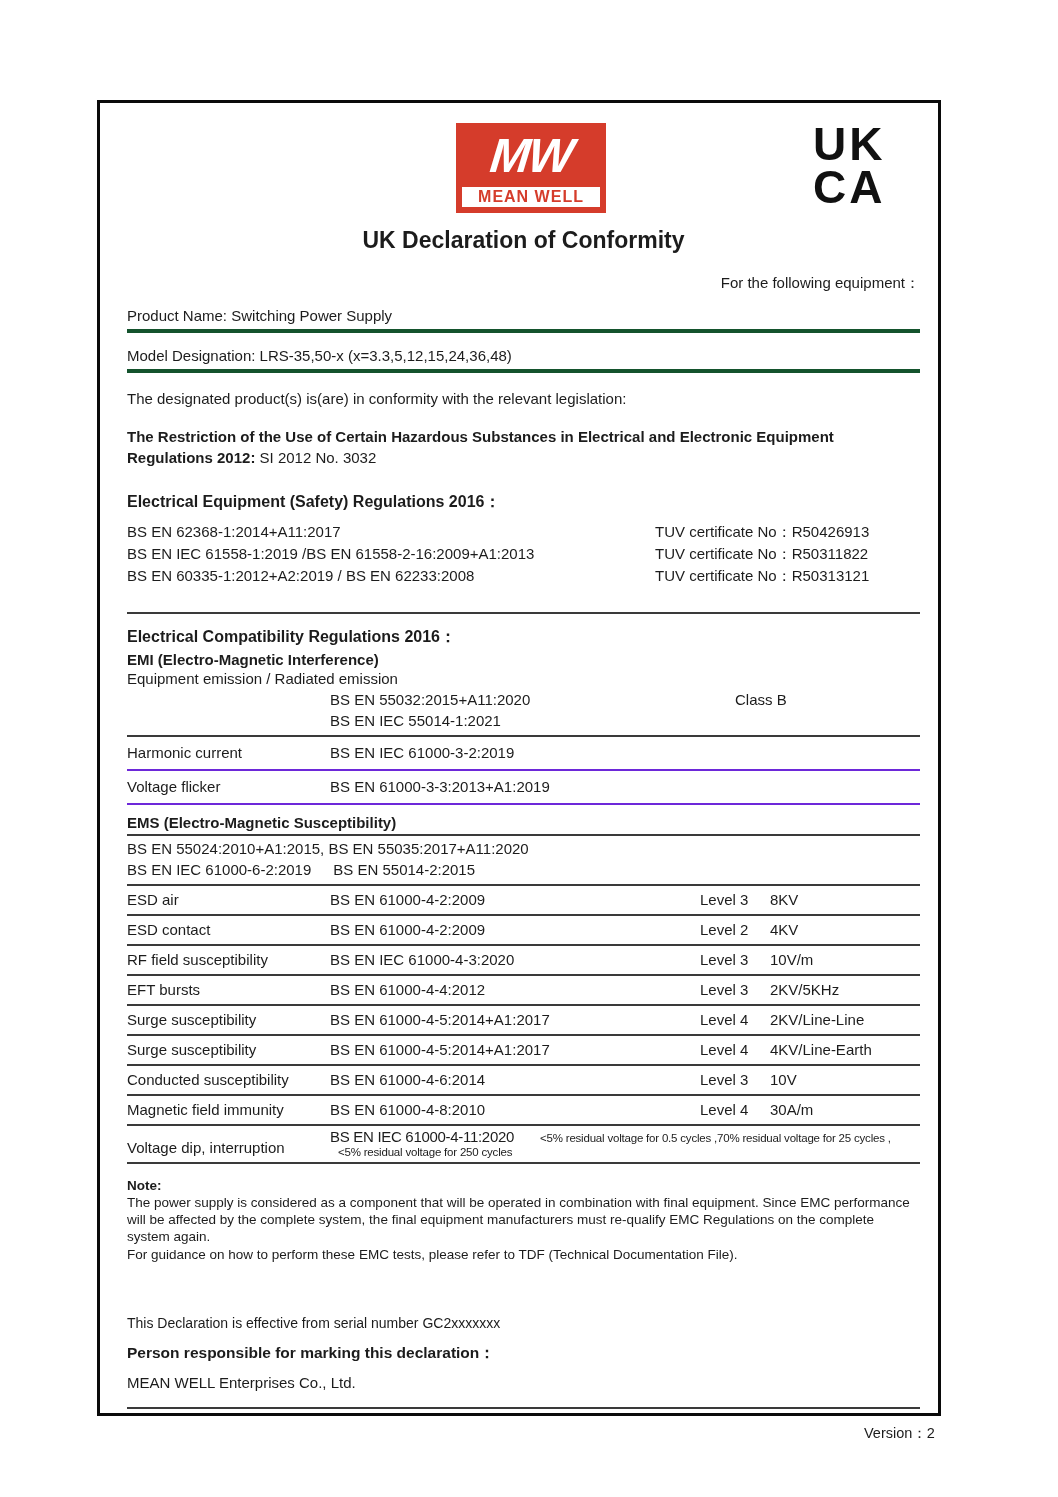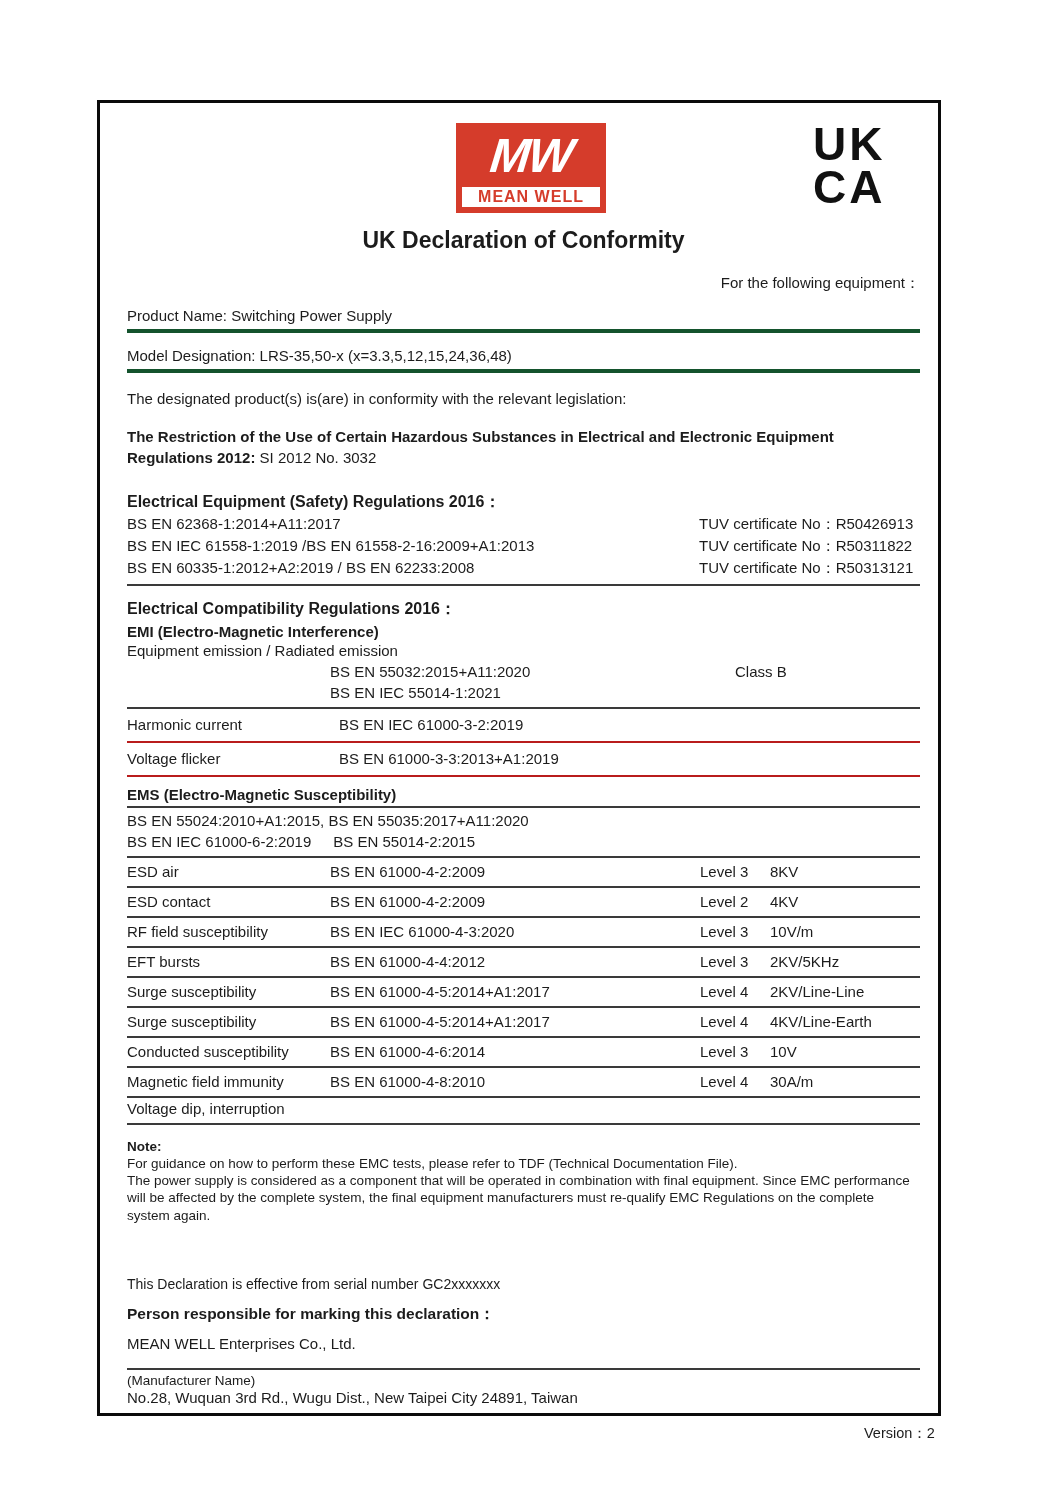--- a/index.html
+++ b/index.html
@@ -58,40 +58,39 @@
   }
 
   .conformity { margin-top:17px; font-size:15px; }
 
   .rohs { margin-top:19px; font-size:15px; line-height:1.4; width:100%; }
   .rohs .b { font-weight:bold; }
 
   .sec-heading { margin-top:24px; font-weight:bold; font-size:16px; }
 
   .safety-block {
-    display:flex;
-    border-bottom:2px solid #3a3a3a; padding-bottom:4px;gap:44px;
+    margin-top:8px; display:flex;
+    border-bottom:2px solid #3a3a3a; padding-bottom:24px;
   }
   .safety-stds { width:528px; font-size:15px; line-height:1.45; }
   .safety-certs { flex:1; font-size:15px; line-height:1.48; }
 
   .emi-heading { margin-top:3px; font-weight:bold; font-size:15px; }
   .emi-sub { font-size:15px; margin-top:2px; }
 
   .emission-block {
     display:grid; grid-template-columns:203px 405px 1fr;
     font-size:15px; line-height:1.4;
     border-bottom:2px solid #3a3a3a; padding-bottom:4px; margin-top:2px;
   }
 
   .emi-row {
     display:grid; grid-template-columns:203px 1fr;
     font-size:15px; padding:7px 0 8px 0;
-    border-bottom:2px solid #b91c1c;
-    gap:9px;
+    border-bottom:2px solid #6d28d9;
   }
 
   .ems-heading {
     margin-top:9px; font-weight:bold; font-size:15px;
     border-bottom:2px solid #3a3a3a; padding-bottom:3px;
   }
   .ems-stds {
     font-size:15px; line-height:1.4; padding:2px 0 4px 0;
     border-bottom:2px solid #3a3a3a;
   }
@@ -243,26 +242,30 @@
   </div>
   <div class="ems-row">
     <div>Magnetic field immunity</div>
     <div>BS EN 61000-4-8:2010</div>
     <div>Level 4</div>
     <div>30A/m</div>
   </div>
 
   <div class="dip-row">
     <div class="dip-label">Voltage dip, interruption</div>
+    <div>
+      <div><span class="dip-std">BS EN IEC 61000-4-11:2020</span><span class="dip-small" style="padding-left:26px;">&lt;5% residual voltage for 0.5 cycles ,70% residual voltage for 25 cycles ,</span></div>
+      <div class="dip-small dip-line2">&lt;5% residual voltage for 250 cycles</div>
+    </div>
   </div>
 
   <div class="note">
     <div class="nh">Note:</div>
+    <div>The power supply is considered as a component that will be operated in combination with final equipment. Since EMC performance will be affected by the complete system, the final equipment manufacturers must re-qualify EMC Regulations on the complete system again.</div>
     <div>For guidance on how to perform these EMC tests, please refer to TDF (Technical Documentation File).</div>
-    <div>The power supply is considered as a component that will be operated in combination with final equipment. Since EMC performance will be affected by the complete system, the final equipment manufacturers must re-qualify EMC Regulations on the complete system again.</div>
   </div>
 
   <div class="serial">This Declaration is effective from serial number GC2xxxxxxx</div>
 
   <div class="person-heading">Person responsible for marking this declaration：</div>
 
   <div class="mfr-name">MEAN WELL Enterprises Co., Ltd.</div>
   <div class="mfr-name-label">(Manufacturer Name)</div>
   <div class="mfr-addr">No.28, Wuquan 3rd Rd., Wugu Dist., New Taipei City 24891, Taiwan</div>
 

